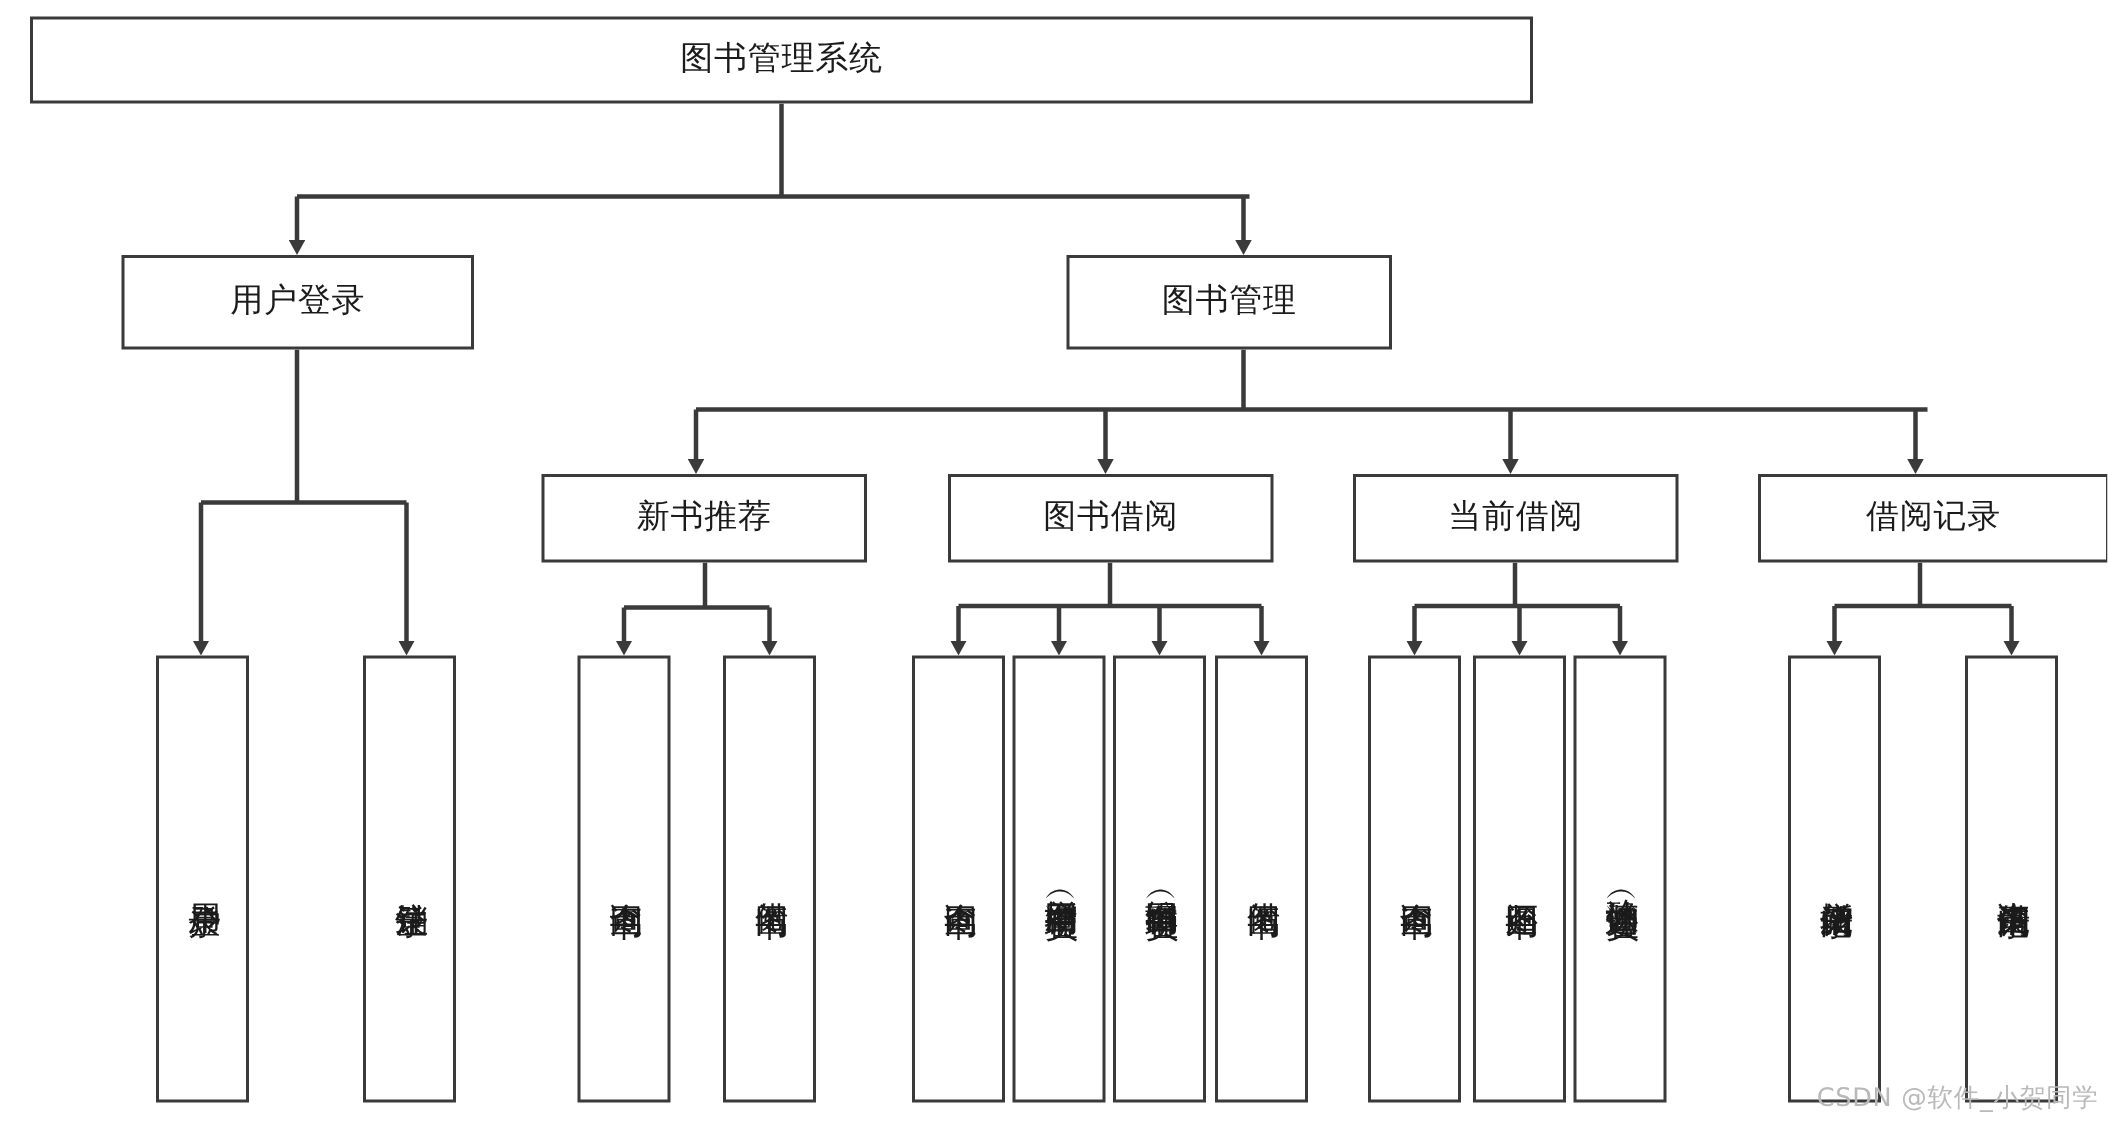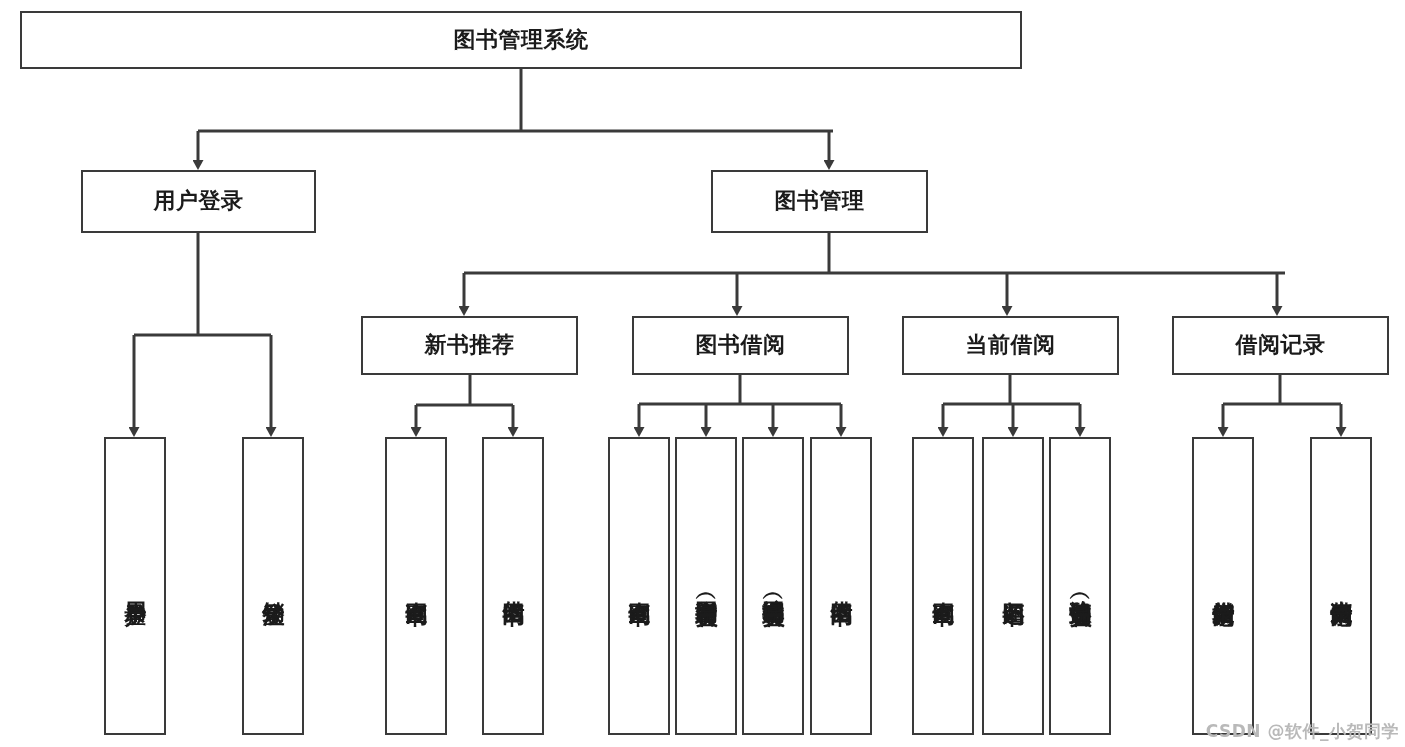--- a/index.html
+++ b/index.html
@@ -10,21 +10,20 @@
   body {
     font-family: "DejaVu Sans", "Liberation Sans", sans-serif;
     -webkit-font-smoothing: antialiased;
   }
   #canvas {
     position: relative;
     width: 1405px;
     height: 747px;
     background: #ffffff;
     overflow: hidden;
-    font-weight: bold;
   }
   #wires {
     position: absolute;
     left: 0;
     top: 0;
     width: 1405px;
     height: 747px;
   }
   .node {
     position: absolute;
@@ -144,21 +143,21 @@
 
   <div class="node node-h" id="node-l3-0" style="left: 361px; top: 316px; width: 217px; height: 59px; align-items: center;">
     <span class="label">新书推荐</span>
   </div>
   <div class="node node-h" id="node-l3-1" style="left: 632px; top: 316px; width: 217px; height: 59px;">
     <span class="label">图书借阅</span>
   </div>
   <div class="node node-h" id="node-l3-2" style="left: 902px; top: 316px; width: 217px; height: 59px;">
     <span class="label">当前借阅</span>
   </div>
-  <div class="node node-h" id="node-l3-3" style="left: 1172px; top: 316px; width: 217px; height: 59px;">
+  <div class="node node-h" id="node-l3-3" style="left: 1172px; top: 316px; width: 234px; height: 59px;">
     <span class="label">借阅记录</span>
   </div>
 
   <div class="node node-v" id="node-leaf-0" style="left: 104px; top: 437px; width: 62px; height: 298px;">
     <span class="label">用户登录</span>
   </div>
   <div class="node node-v" id="node-leaf-1" style="left: 242px; top: 437px; width: 62px; height: 298px;">
     <span class="label">注销登录</span>
   </div>
   <div class="node node-v" id="node-leaf-2" style="left: 385px; top: 437px; width: 62px; height: 298px;">

